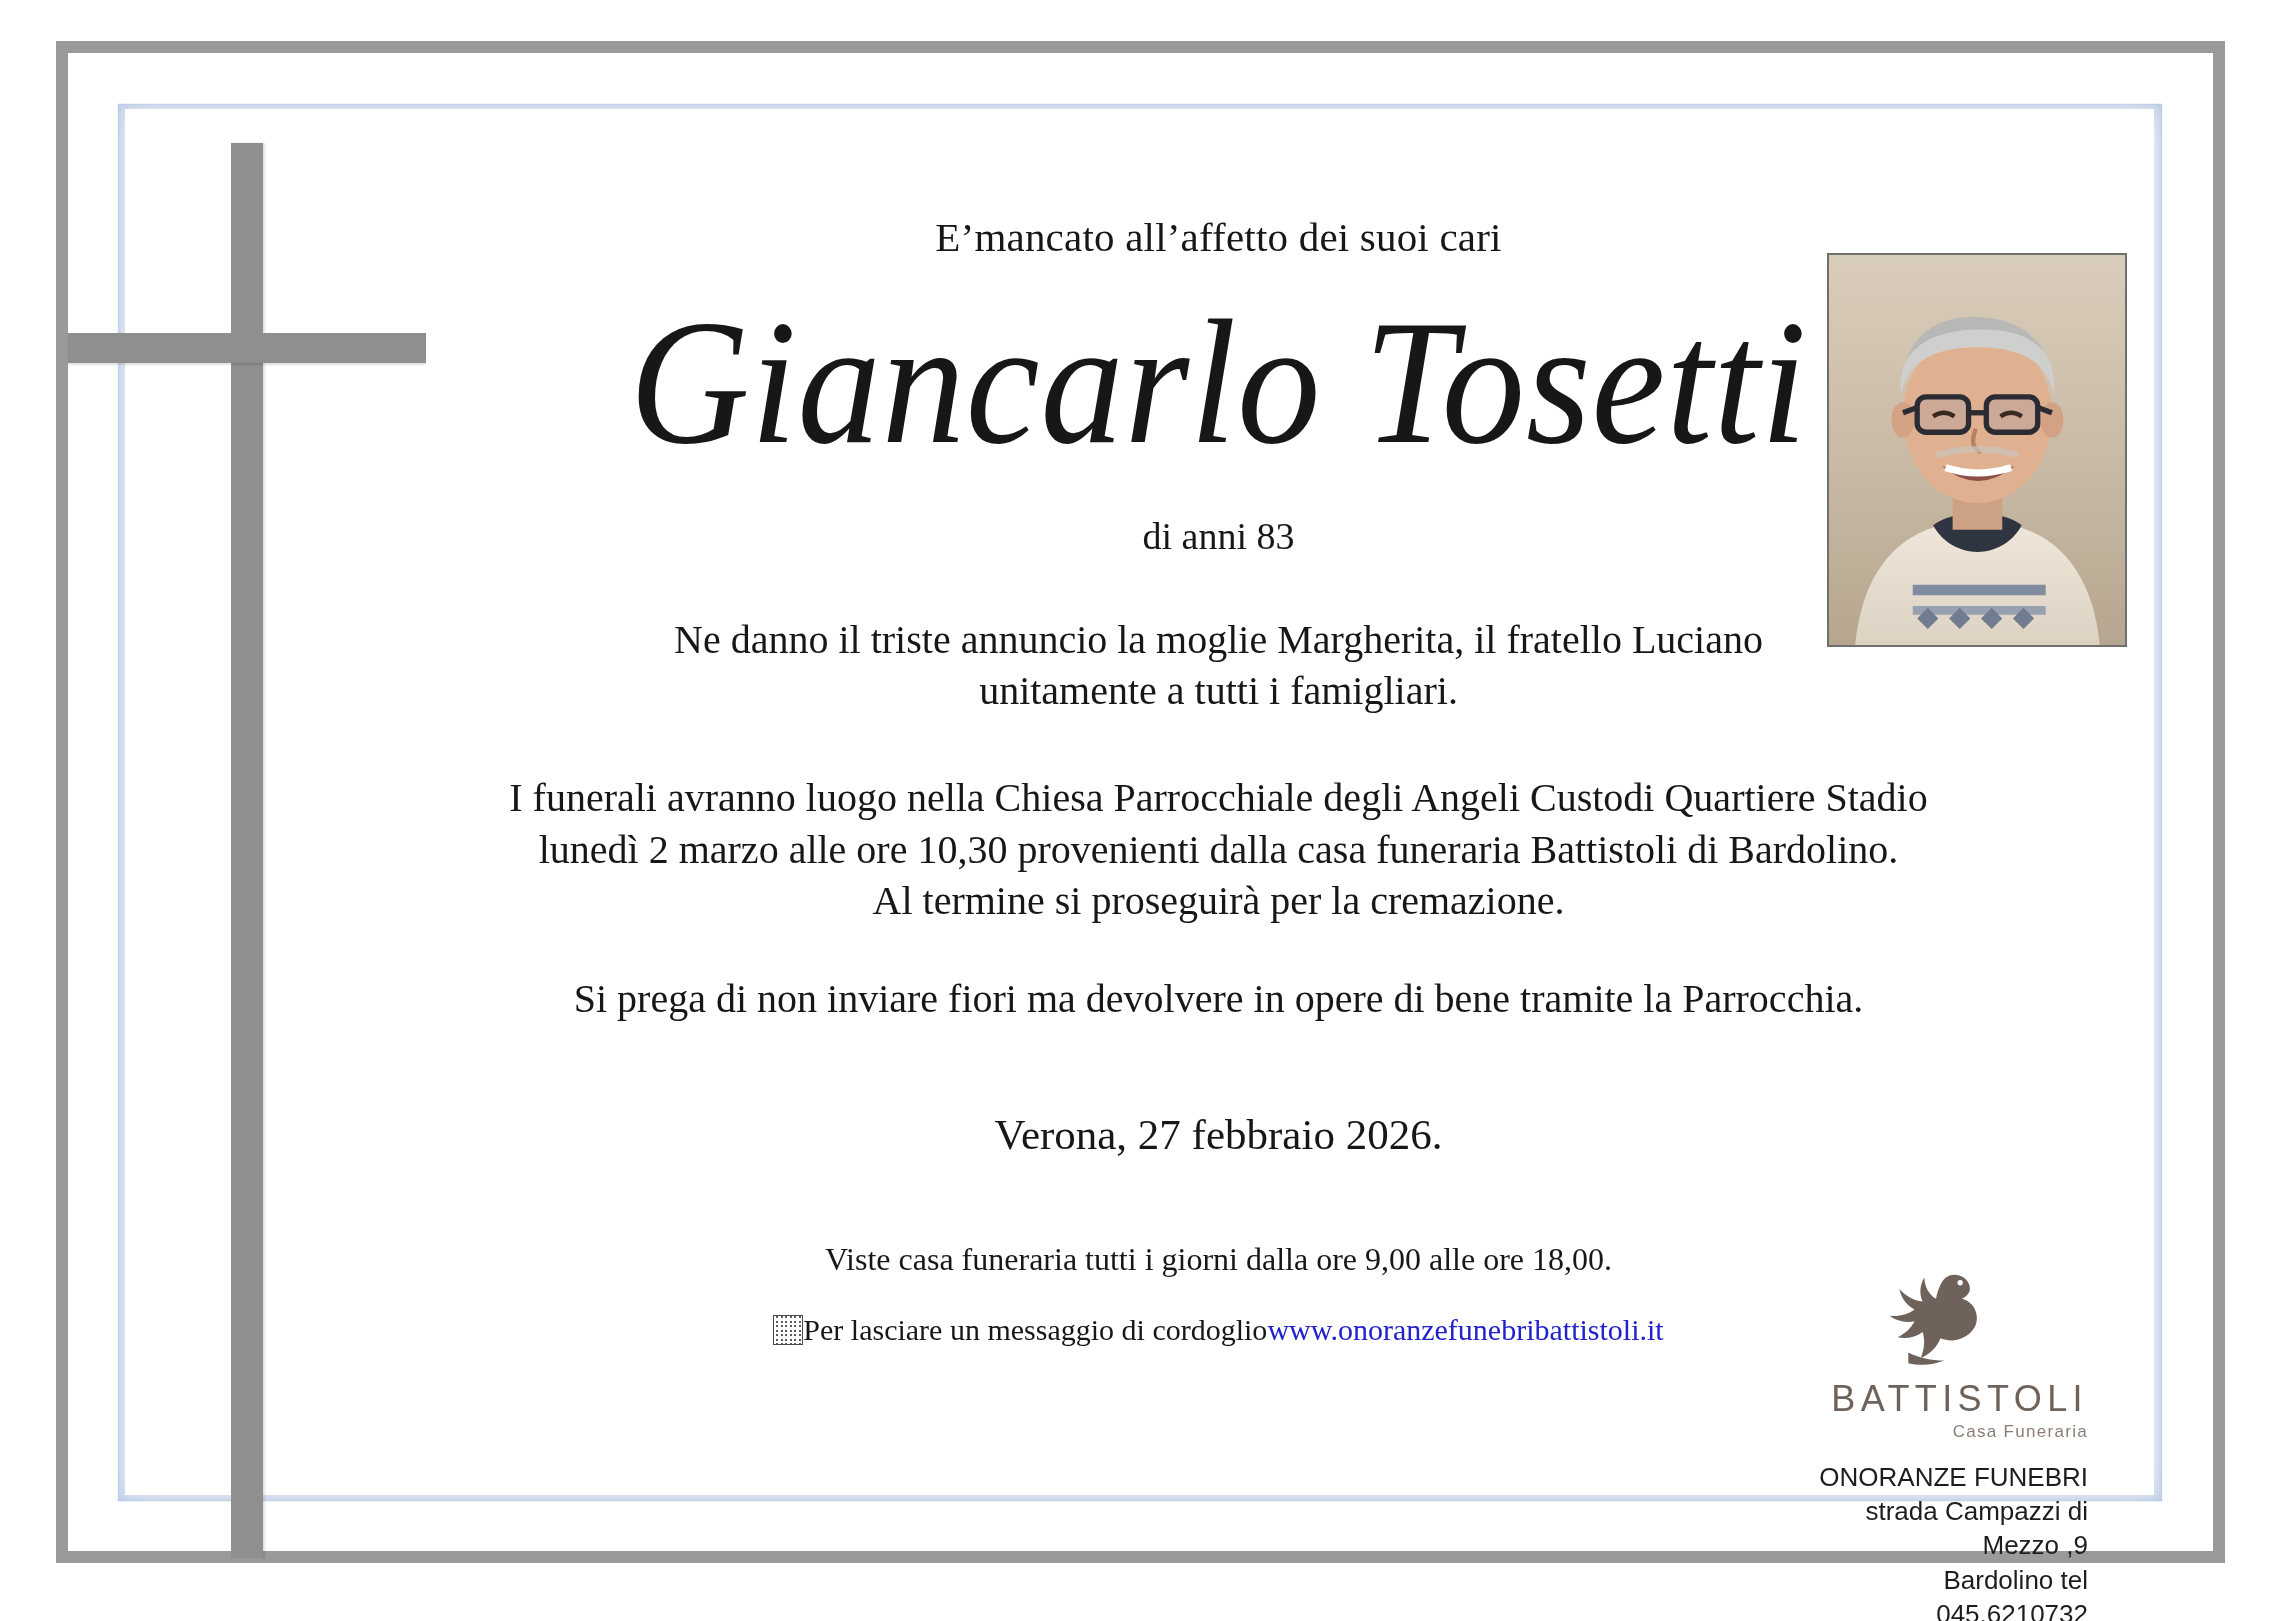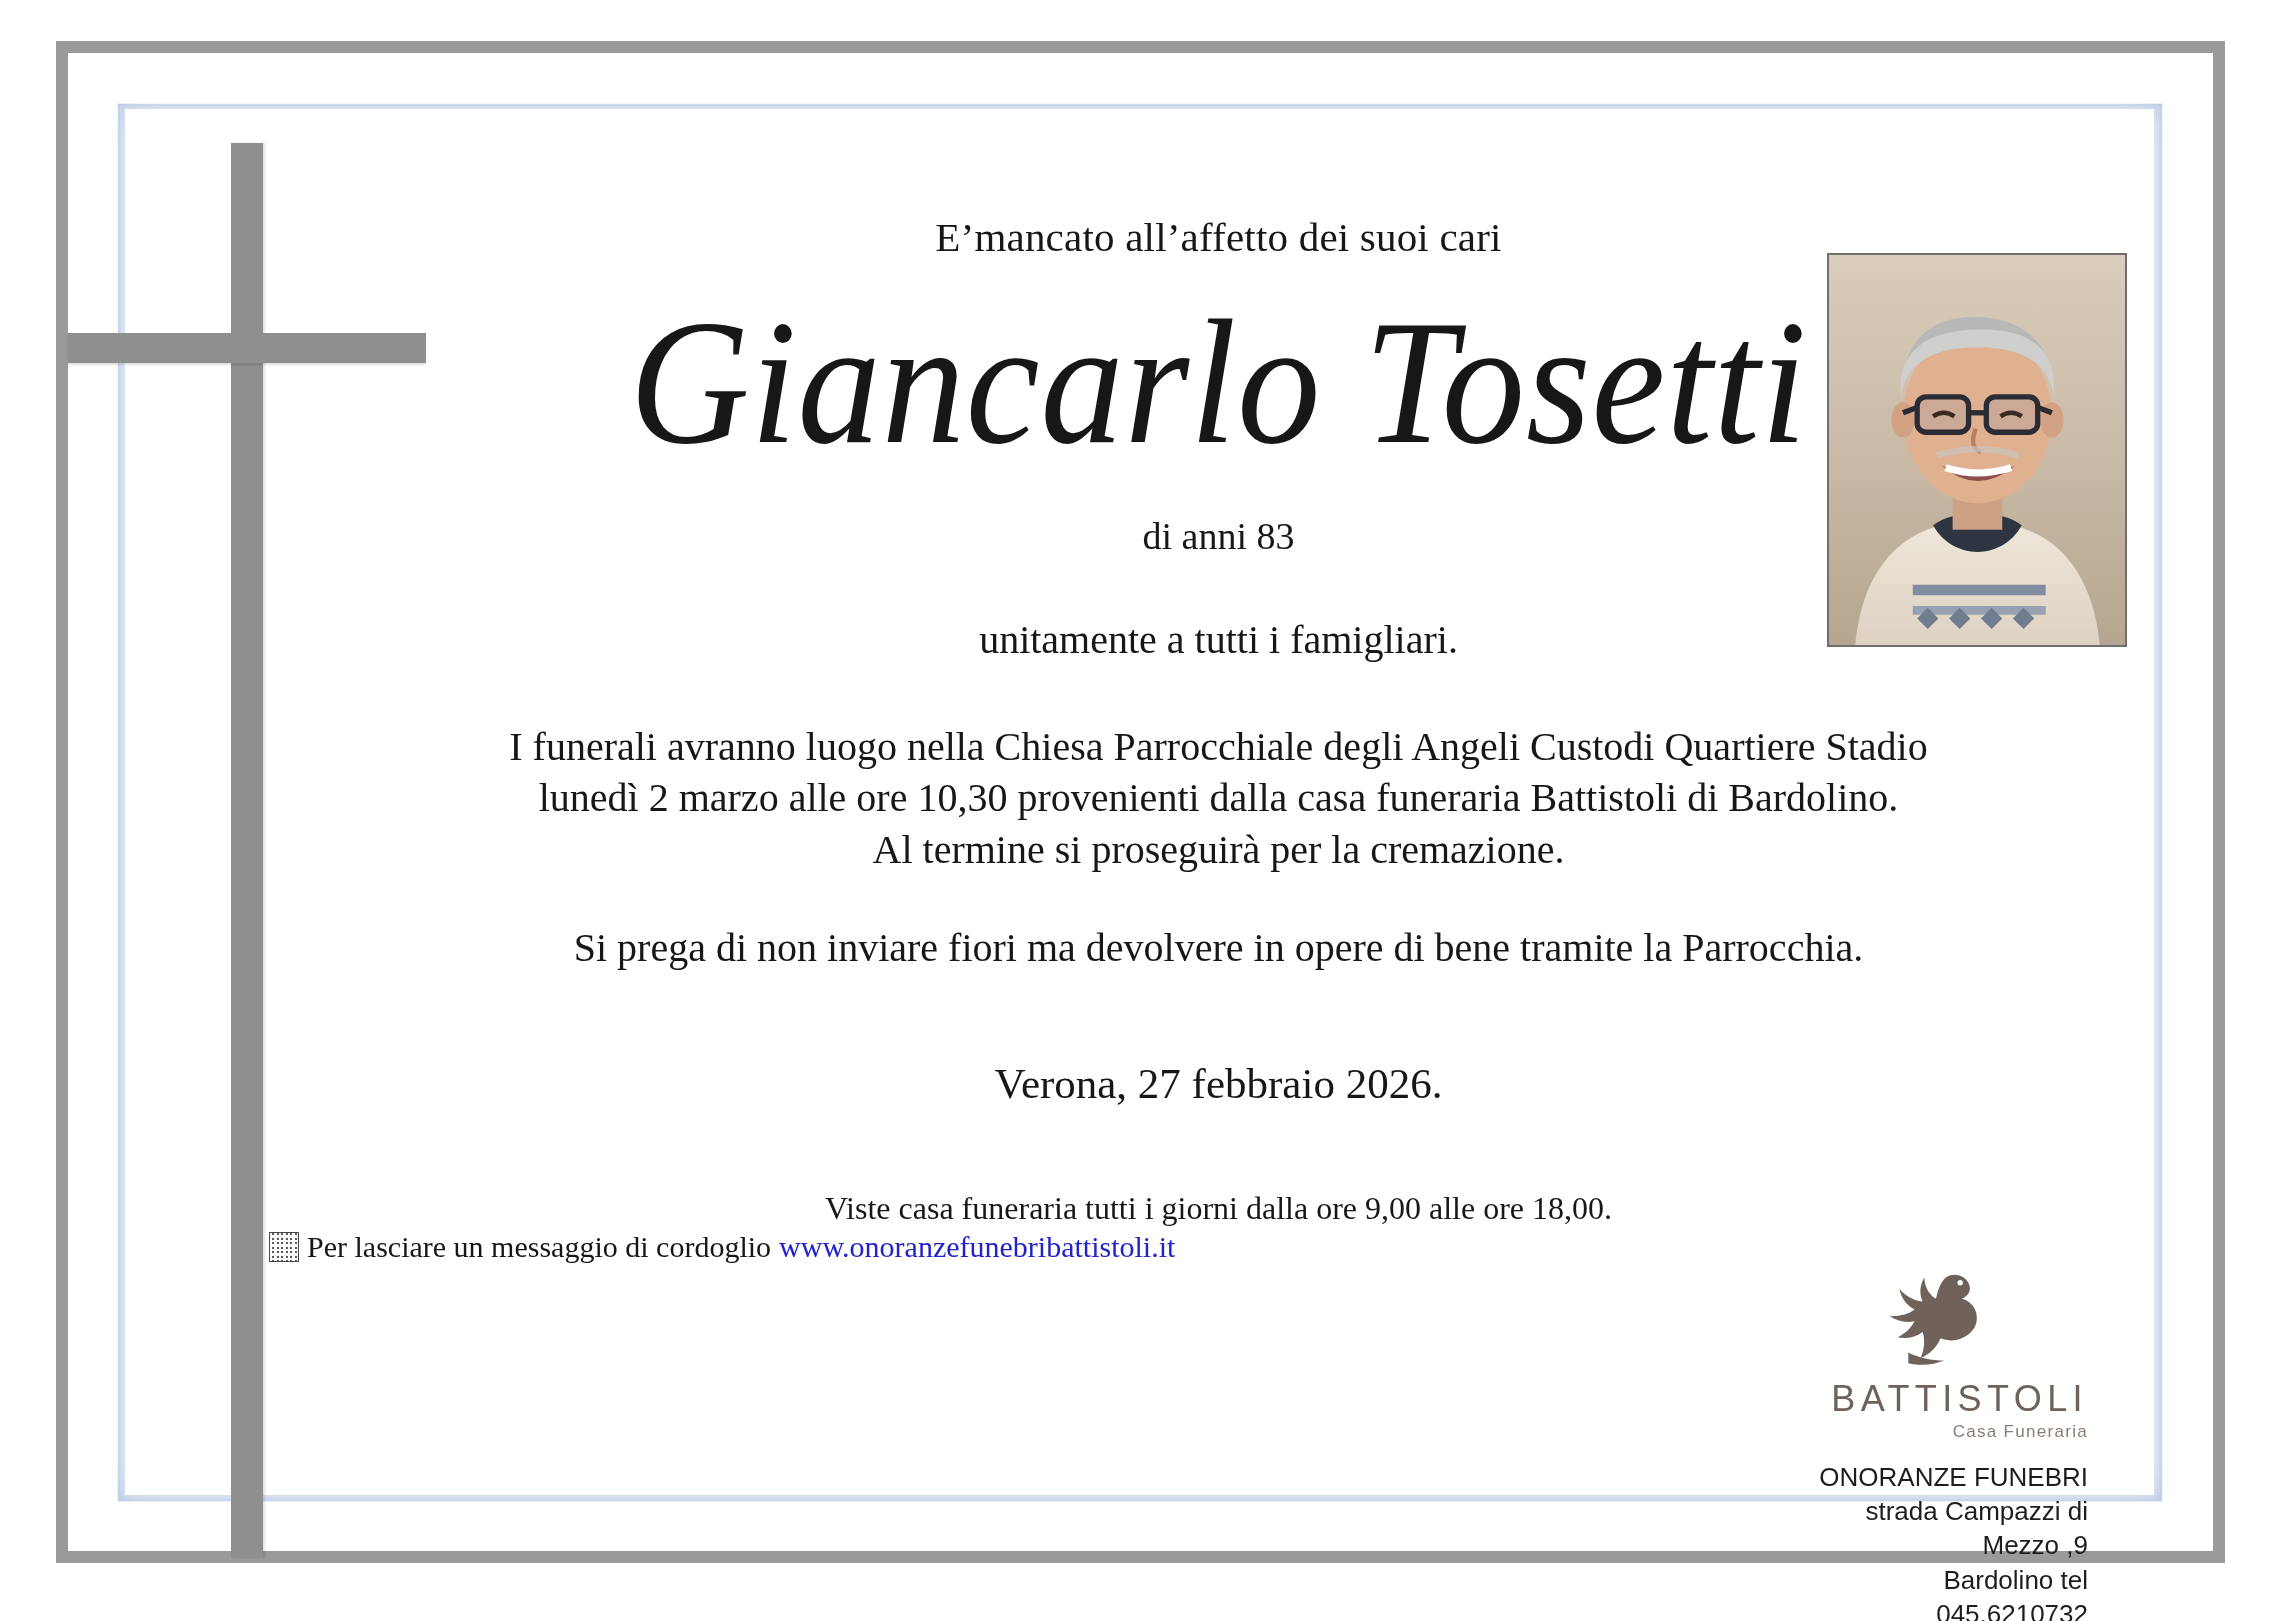--- a/index.html
+++ b/index.html
@@ -123,25 +123,25 @@
     margin-top: 86px;
   }
 
   .visits {
     font-size: 32px;
     margin-top: 82px;
   }
 
   .message-row {
     font-size: 30px;
-    margin-top: 3px;
+    margin-top: 35px;
     display: flex;
     align-items: center;
-    justify-content: flex-start;
-    gap: 8px;
+    justify-content: center;
+    gap: 0;
   }
   .qr {
     width: 30px;
     height: 30px;
     flex: 0 0 auto;
     background-color: #5a5a5a;
     background-image:
       linear-gradient(90deg, #fff 25%, transparent 25%, transparent 50%, #fff 50%, #fff 75%, transparent 75%),
       linear-gradient(0deg, #fff 25%, transparent 25%, transparent 50%, #fff 50%, #fff 75%, transparent 75%);
     background-size: 9px 9px, 9px 9px;
@@ -214,20 +214,21 @@
 
   <div class="content">
 
     <div class="line-top">E’mancato all’affetto dei suoi cari</div>
 
     <div class="name">Giancarlo Tosetti</div>
 
     <div class="age">di anni 83</div>
 
     <div class="para">
+      <div>Ne danno il triste annuncio la moglie Margherita, il fratello Luciano</div>
       <div>unitamente a tutti i famigliari.</div>
     </div>
 
     <div class="para">
       <div>I funerali avranno luogo nella Chiesa Parrocchiale degli Angeli Custodi Quartiere Stadio</div>
       <div>lunedì 2 marzo alle ore 10,30 provenienti dalla casa funeraria Battistoli di Bardolino.</div>
       <div>Al termine si proseguirà per la cremazione.</div>
     </div>
 
 

